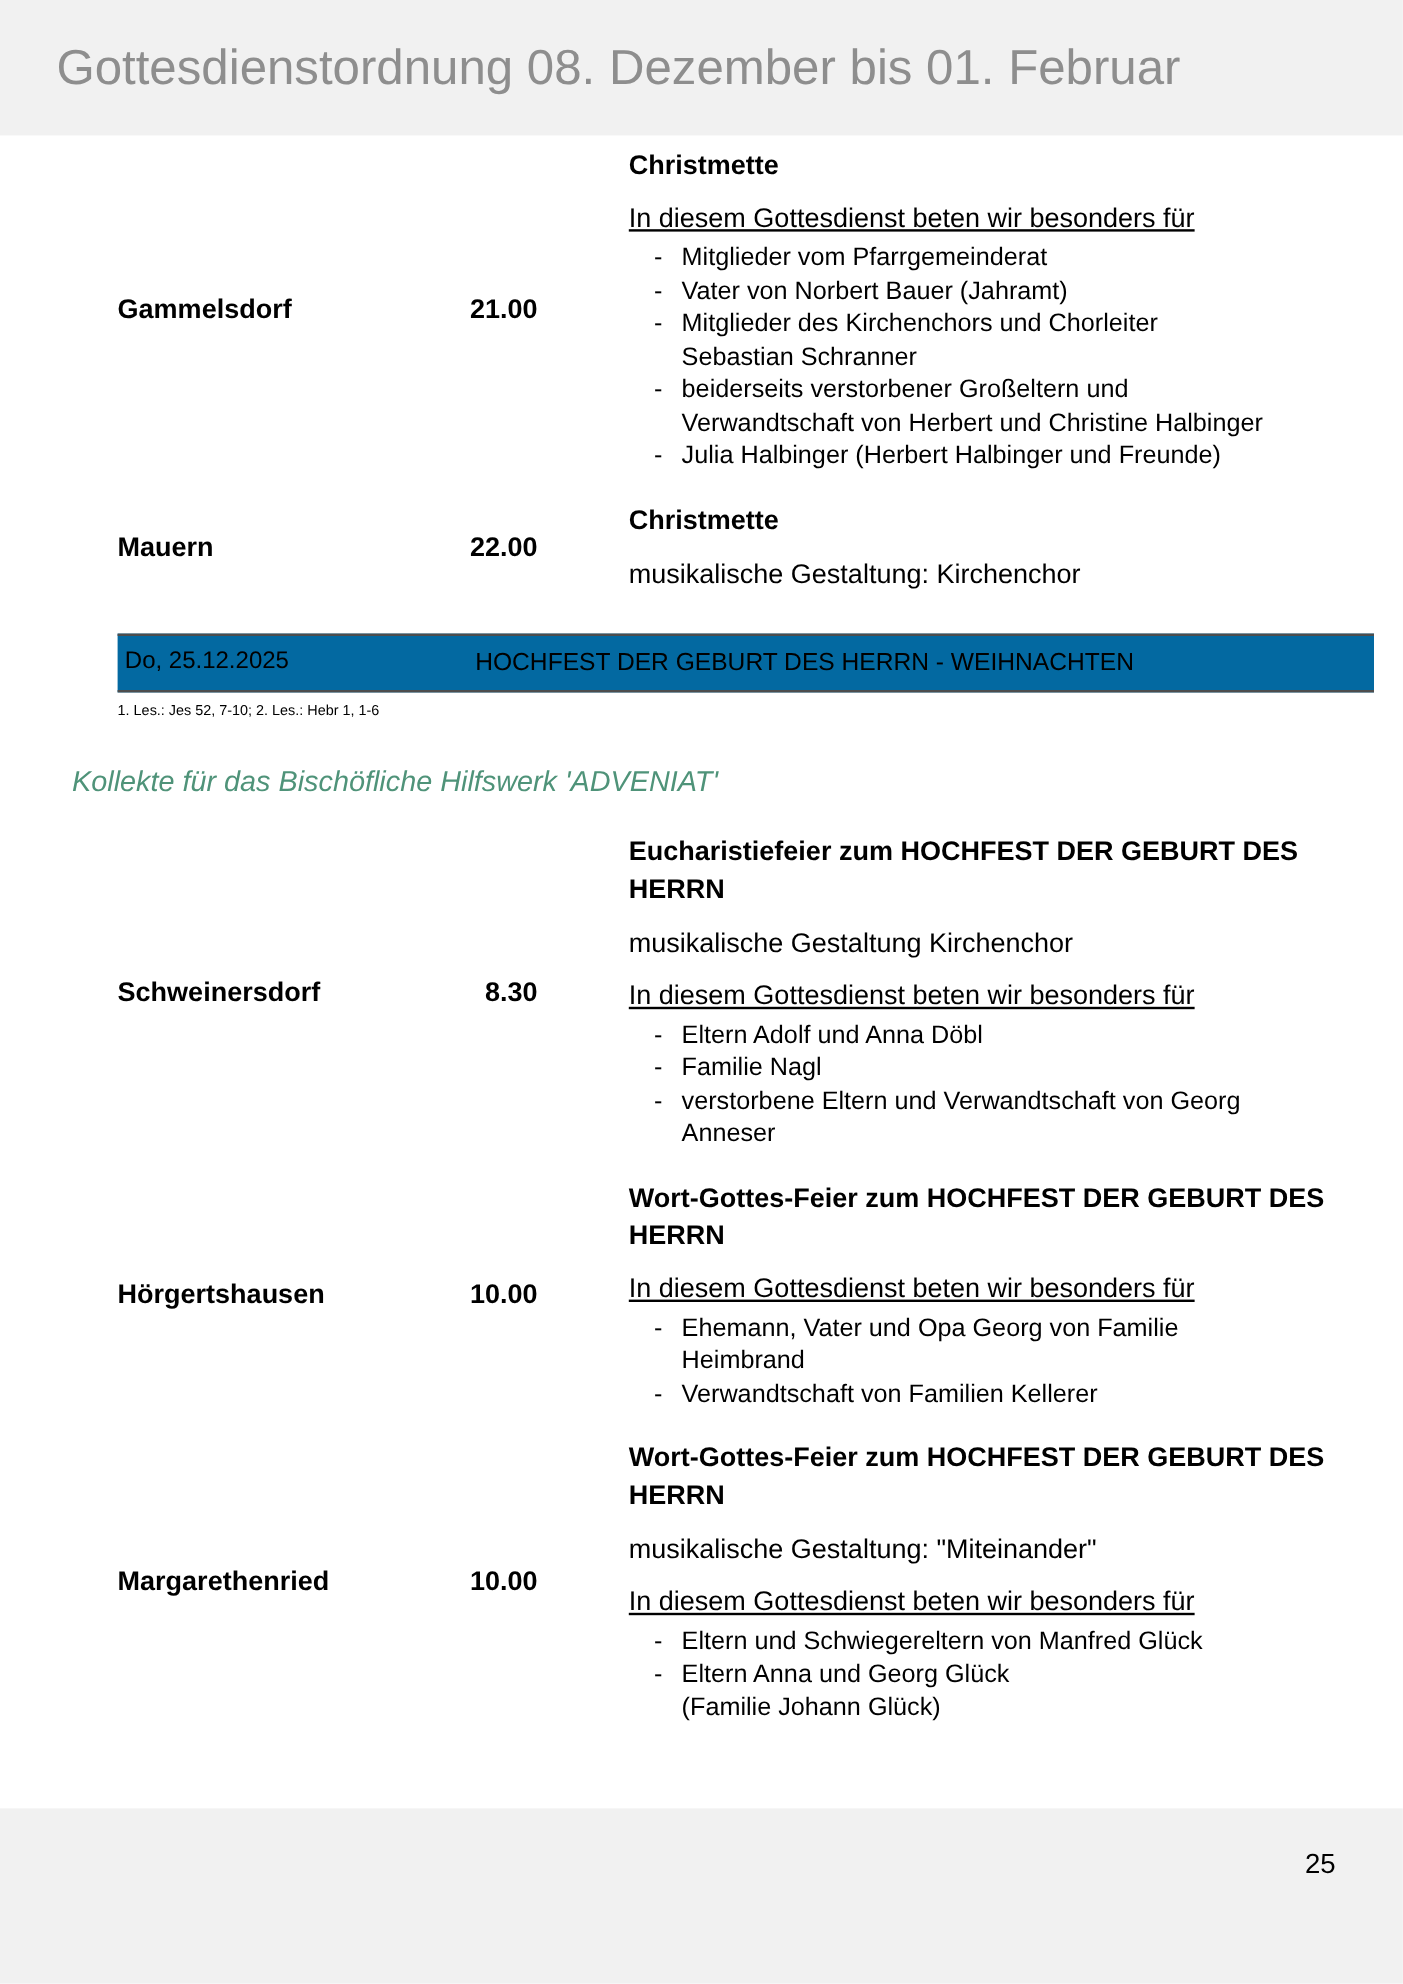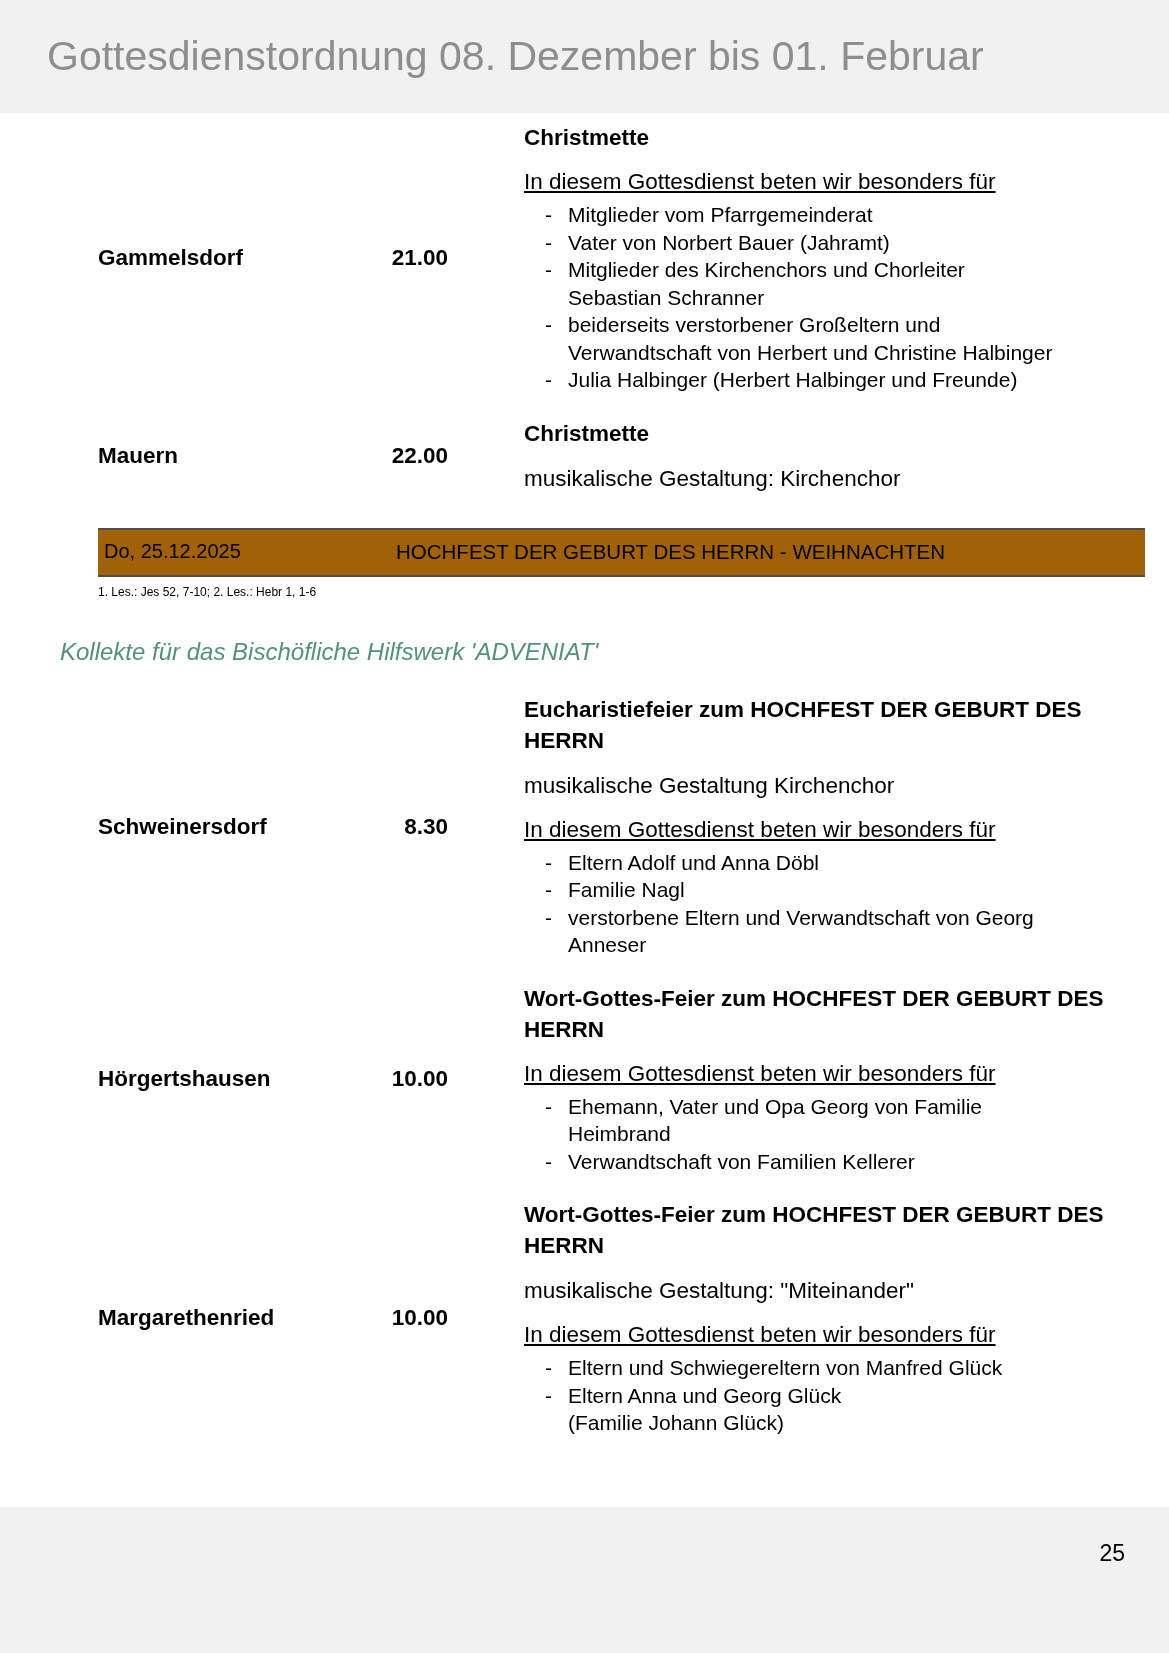--- a/index.html
+++ b/index.html
@@ -118,21 +118,21 @@
     top: 0;
   }
   ul.svc-list li .cont {
     display: block;
     padding-left: 0;
   }
 
   
   .feast-bar {
     margin: 34px 24px 0 98px;
-    background: #a16207;
+    background: #0369a1;
     border-top: 2px solid #4d4d4d;
     border-bottom: 2px solid #4d4d4d;
     display: flex;
     align-items: flex-start;
     padding: 7px 0 9px 0;
     box-sizing: border-box;
   }
   .feast-date {
     width: 298px;
     flex: 0 0 298px;
@@ -169,21 +169,21 @@
   .footer-band {
     position: absolute;
     left: 0;
     bottom: 0;
     width: 1169px;
     height: 146px;
     background: #f1f1f1;
   }
   .footer-pageno {
     position: absolute;
-    right: 44px;
+    right: 56px;
     top: 33px;
     font-size: 23px;
     color: #000000;
   }
 </style>
 </head>
 <body>
 
 <div class="header-band">
   <div class="header-title">Gottesdienstordnung 08. Dezember bis 01. Februar</div>

